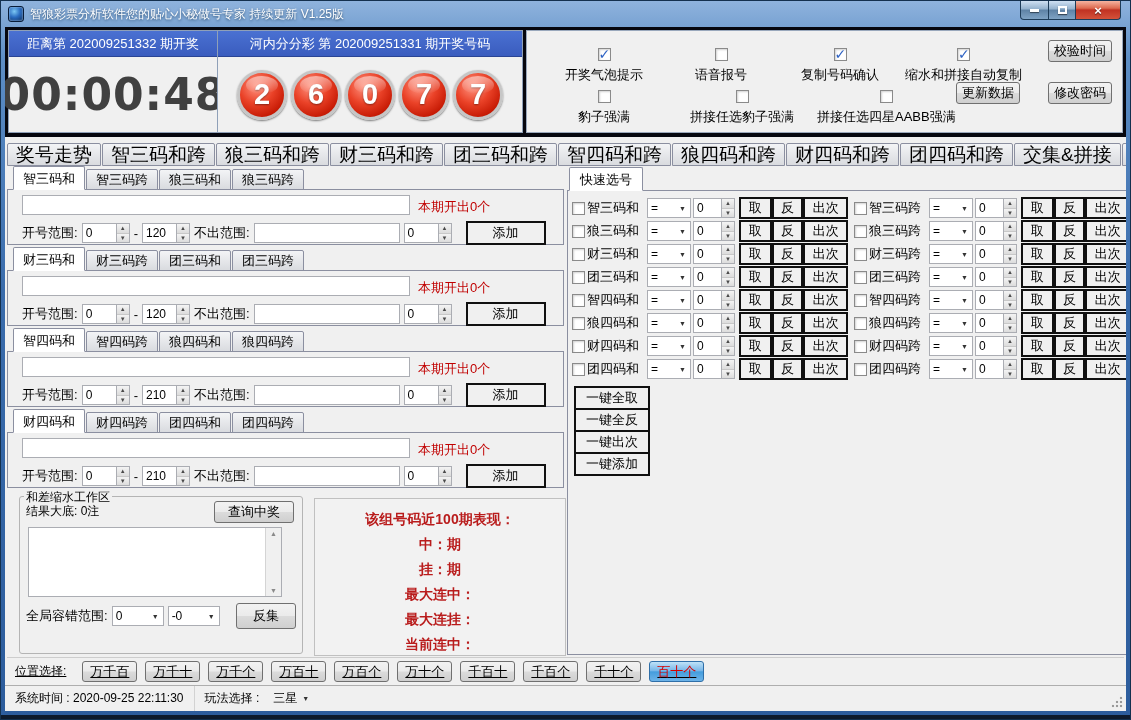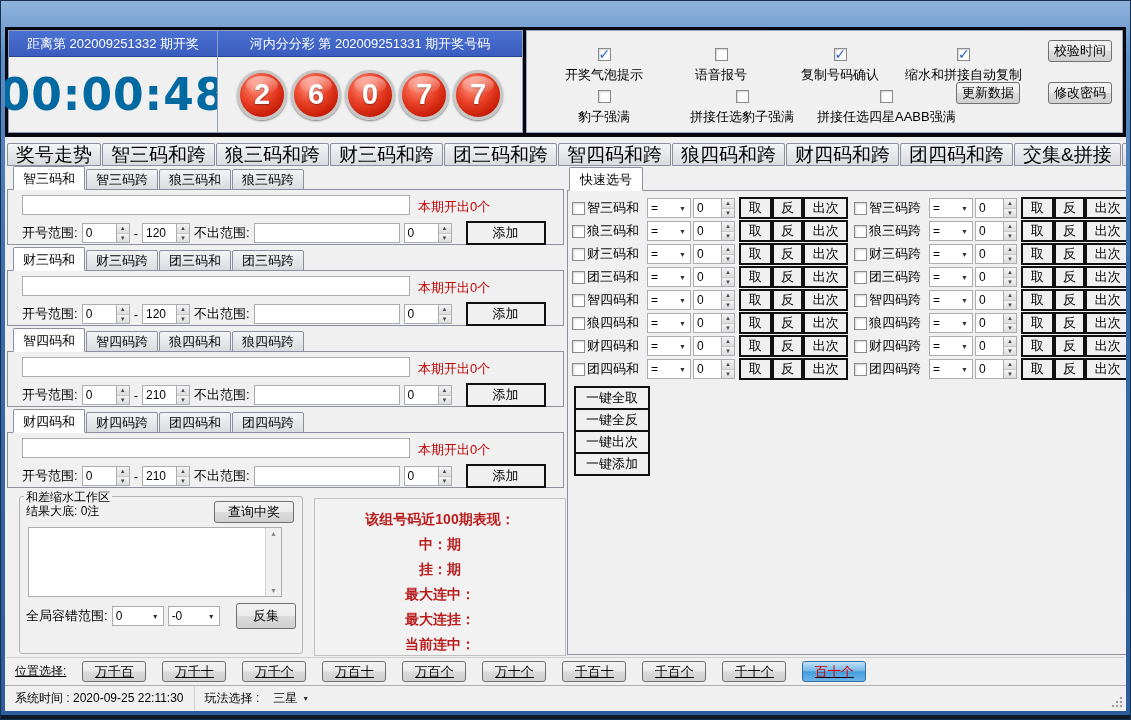--- a/index.html
+++ b/index.html
@@ -29,21 +29,21 @@
   .win-body{position:absolute;top:26px;left:4px;right:4px;bottom:8px;background:#f0f0f0;overflow:hidden;}
 
   
   .top-panel{position:absolute;top:0;left:0;right:0;height:110px;background:#06070f;}
   .info-box{position:absolute;top:3px;height:103px;background:#f0f0f0;border:1px solid #8fa0b8;display:flex;flex-direction:column;}
   .countdown-box{left:3px;width:210px;}
   .draw-box{left:212px;width:306px;}
   .box-header{height:26px;background:linear-gradient(180deg,#4a71d2,#3a5cbe);color:#fff;font-size:13px;
     display:flex;align-items:center;justify-content:center;border-bottom:1px solid #2a4494;white-space:nowrap;}
   .countdown-time{flex:1;display:flex;align-items:center;justify-content:center;
-    color:#0369a1;font-size:44px;font-weight:bold;letter-spacing:1px;font-family:"DejaVu Sans",sans-serif;}
+    color:#404040;font-size:44px;font-weight:bold;letter-spacing:1px;font-family:"DejaVu Sans",sans-serif;}
   .balls{flex:1;display:flex;align-items:center;justify-content:center;gap:4px;}
   .ball{width:50px;height:50px;border-radius:50%;border:3px solid #c6c6c6;position:relative;flex:none;
     background:radial-gradient(circle at 38% 30%,#ff9582 0%,#ea4228 42%,#c71b05 75%,#a31200 100%);
     color:#fff;font-size:29px;font-weight:bold;display:flex;align-items:center;justify-content:center;
     box-shadow:0 1px 2px rgba(0,0,0,.5);text-shadow:0 1px 2px rgba(0,0,0,.4);}
   .ball::after{content:"";position:absolute;left:6px;top:3px;width:32px;height:18px;border-radius:50%;
     background:linear-gradient(180deg,rgba(255,255,255,.5),rgba(255,255,255,0));}
 
   .options-panel{position:absolute;top:3px;left:521px;right:3px;height:103px;background:#f0f0f0;border:1px solid #9aa8bc;}
   .opt-row{position:absolute;left:14px;right:10px;display:flex;align-items:center;}
@@ -133,21 +133,21 @@
   .q-btn.b2{width:32px;margin-left:-2px;}
   .q-btn.b3{width:45px;margin-left:-2px;}
   .onekey-host{margin-top:6px;}
   .onekey{display:flex;width:76px;height:24px;margin-left:2px;margin-top:-2px;}
   .onekey:first-child{margin-top:0;}
 
   
   .bottom-toolbar{position:absolute;left:2px;right:2px;bottom:26px;height:28px;border-top:1px solid #cdcdcd;
     display:flex;align-items:center;background:#f0f0f0;text-decoration:underline;}
   .pos-label{font-size:12px;margin:0 16px 0 8px;white-space:nowrap;}
-  .pos-btn{width:64px;height:21px;padding:5px;margin-right:16px;font-size:13px;}
+  .pos-btn{width:55px;height:21px;padding:5px;margin-right:8px;font-size:13px;}
   .pos-btn.active{background:linear-gradient(180deg,#bfe2f8 0%,#79b7e8 45%,#459ddd 52%,#6db3e8 100%);
     border:1px solid #2f6fa8;color:#d40000;}
 
   
   .statusbar{position:absolute;left:0;right:0;bottom:0;height:26px;background:#f0f0f0;border-top:1px solid #aeaeae;
     display:flex;align-items:center;font-size:12px;}
   .sb-cell{padding:0 10px;height:100%;display:flex;align-items:center;border-right:1px solid #d2d2d2;white-space:nowrap;}
   .sb-cell.noborder{border-right:none;}
   .sb-play-value{margin-left:14px;}
   .sb-arrow{font-size:7px;color:#333;margin-left:5px;}
@@ -158,20 +158,35 @@
       radial-gradient(circle at 10px 6px,#9a9a9a 1.2px,transparent 1.6px),
       radial-gradient(circle at 2px 10px,#9a9a9a 1.2px,transparent 1.6px),
       radial-gradient(circle at 6px 6px,#9a9a9a 1.2px,transparent 1.6px),
       radial-gradient(circle at 10px 2px,#9a9a9a 1.2px,transparent 1.6px);}
 </style>
 </head>
 <body>
 
 <div class="window">
 
+  <div class="titlebar">
+    <span class="app-icon"></span>
+    <span class="title-text">智狼彩票分析软件您的贴心小秘做号专家  持续更新   V1.25版</span>
+    <div class="win-controls">
+      <span class="win-btn min">
+          <span class="glyph-min"></span>
+        </span>
+      <span class="win-btn max">
+          <span class="glyph-max"></span>
+        </span>
+      <span class="win-btn close">
+          <span class="glyph-close">×</span>
+        </span>
+    </div>
+  </div>
 
   <div class="win-body">
 
     <div class="top-panel">
       <div class="info-box countdown-box">
         <div class="box-header">距离第  202009251332  期开奖</div>
         <div class="countdown-time">00:00:48</div>
       </div>
       <div class="info-box draw-box">
         <div class="box-header">河内分分彩 第  202009251331  期开奖号码</div>

